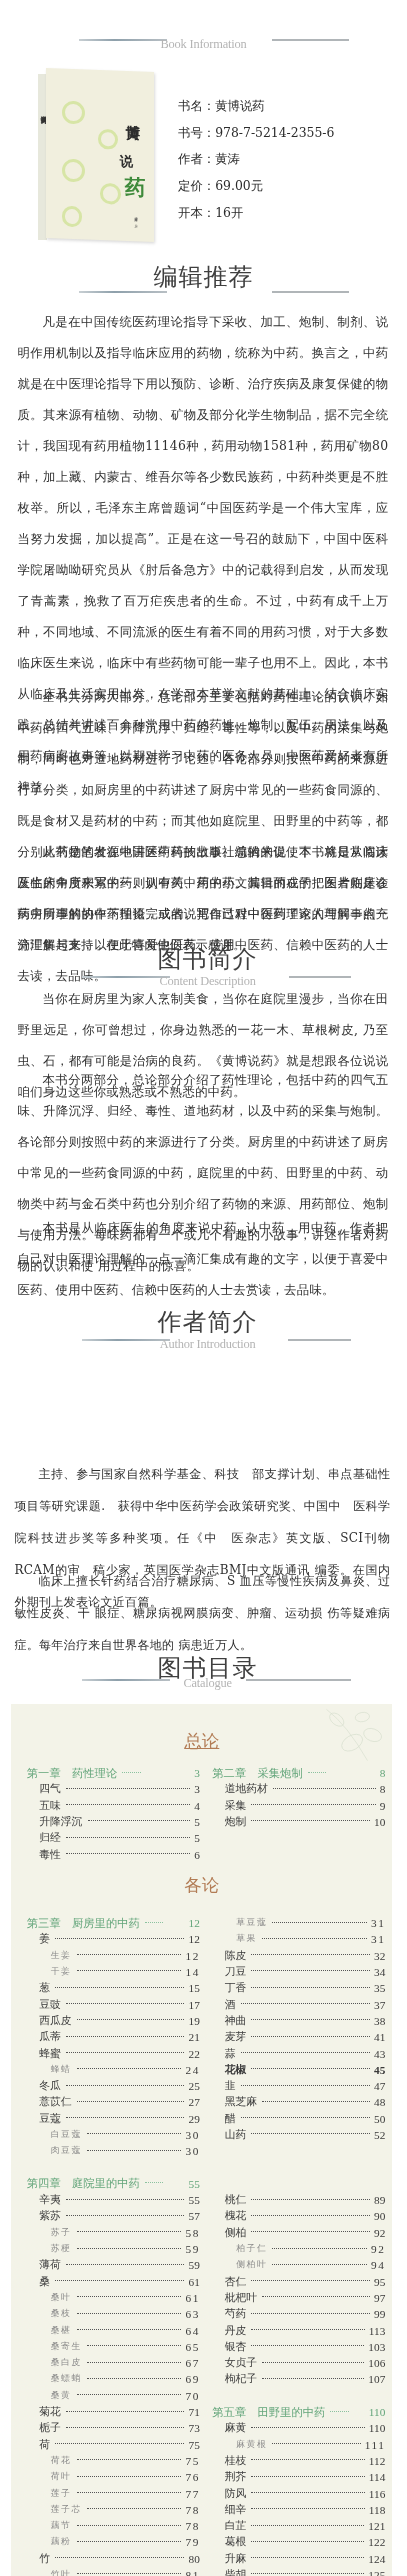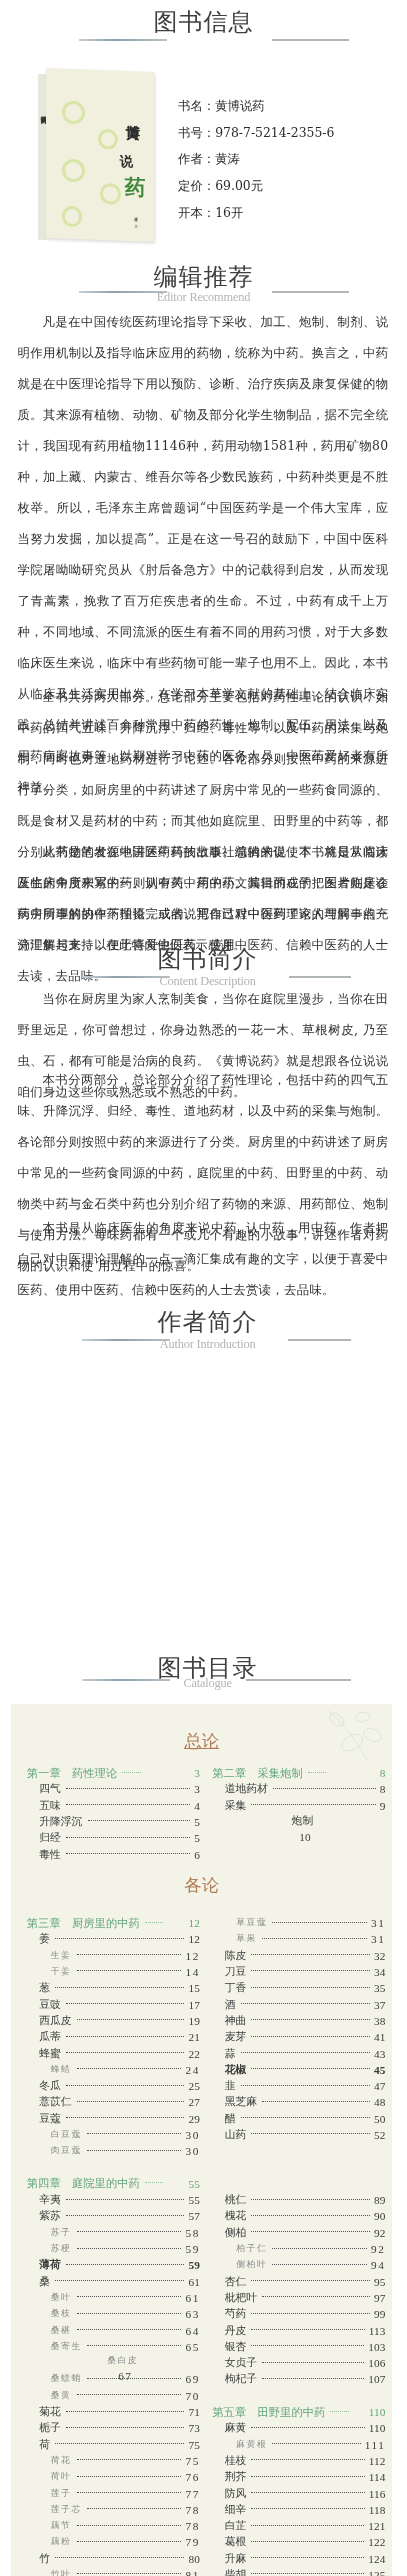--- a/index.html
+++ b/index.html
@@ -50,23 +50,23 @@
   .toc-row .pg { font-family: "Liberation Serif", serif; font-size: 11.3px; white-space: nowrap; color: #3a3a3a; }
   .toc-row.chap .pg { color: #63a57a; }
   .toc-row.sub .pg { color: #3a3a3a; }
 </style>
 </head>
 <body>
 
 <div class="page">
 
   <div class="sec-head" style="top:6.2px;">
-    <div class="sec-title">图书信息</div>
     <div class="sec-line l"></div>
     <div class="sec-line r"></div>
+    <div class="sec-sub">Book Information</div>
   </div>
 
   <div class="cover">
     <div class="cover-spine">
       <div class="spine-title">黄博说药</div>
     </div>
     <div class="cover-front">
       <div class="plant" style="left:15.5px;top:32px;width:23px;height:23px;"></div>
       <div class="plant" style="left:52px;top:59px;width:19.6px;height:19.6px;"></div>
       <div class="plant" style="left:15.5px;top:90px;width:23px;height:23px;"></div>
@@ -94,21 +94,20 @@
     <span class="k">定价：</span><span>69.00元</span>
   </div>
   <div class="info" style="top:205px;">
     <span class="k">开本：</span><span>16开</span>
   </div>
 
   <div class="sec-head" style="top:261px;">
     <div class="sec-title">编辑推荐</div>
     <div class="sec-line l" style="top:30px;"></div>
     <div class="sec-line r" style="top:30px;"></div>
-    <div class="sec-sub" style="top:29px;">Editor Recommend</div>
   </div>
   <p class="para" style="top:306px;">凡是在中国传统医药理论指导下采收、加工、炮制、制剂、说明作用机制以及指导临床应用的药物，统称为中药。换言之，中药就是在中医理论指导下用以预防、诊断、治疗疾病及康复保健的物质。其来源有植物、动物、矿物及部分化学生物制品，据不完全统计，我国现有药用植物11146种，药用动物1581种，药用矿物80种，加上藏、内蒙古、维吾尔等各少数民族药，中药种类更是不胜枚举。所以，毛泽东主席曾题词“中国医药学是一个伟大宝库，应当努力发掘，加以提高”。正是在这一号召的鼓励下，中国中医科学院屠呦呦研究员从《肘后备急方》中的记载得到启发，从而发现了青蒿素，挽救了百万疟疾患者的生命。不过，中药有成千上万种，不同地域、不同流派的医生有着不同的用药习惯，对于大多数临床医生来说，临床中有些药物可能一辈子也用不上。因此，本书从临床及生活实用出发，在学习本草学文献的基础上，结合临床实践，总结并讲述百余种常用中药的药性、炮制、配伍、用法，以及用药病案故事等，以期对学习中药的医务人员、中医药爱好者有所裨益。</p>
   <p class="para" style="top:681px;">全书共分两大部分。总论部分主要包括对药性理论的认识，如中药的四气五味、升降沉浮、归经、毒性等，以及中药的采集与炮制，同时也对道地药材进行了论述。各论部分则按照中药的来源进行了分类，如厨房里的中药讲述了厨房中常见的一些药食同源的、既是食材又是药材的中药；而其他如庭院里、田野里的中药等，都分别从药物的发源地讲述中药的故事。总的来说，本书就是从临床医生的角度来写中药、认中药、用中药。其目的在于把医者临床诊病中所理解的中药理论，或者说把自己对中医药理论的理解一点一滴汇集起来，以便于喜爱中医药、使用中医药、信赖中医药的人士去读，去品味。</p>
   <p class="para" style="top:836px;">此书是笔者在中国医药科技出版社编辑的促使下，将日常阅读及临床中所积累的一则则有关中药的小文编辑而成的，图片则是在药房同事的协作下拍摄完成的。写作过程中得到了家人与同事的充分理解与支持，在此特向他们表示感谢。</p>
 
   <div class="sec-head" style="top:943px;">
     <div class="sec-title" style="left:4.1px;">图书简介</div>
     <div class="sec-line l" style="left:82px;"></div>
     <div class="sec-line r" style="right:56px;width:62px;"></div>
     <div class="sec-sub" style="left:4.1px;">Content Description</div>
@@ -116,20 +115,22 @@
   <p class="para" style="top:983px;">当你在厨房里为家人烹制美食，当你在庭院里漫步，当你在田野里远足，你可曾想过，你身边熟悉的一花一木、草根树皮, 乃至虫、石，都有可能是治病的良药。《黄博说药》就是想跟各位说说咱们身边这些你或熟悉或不熟悉的中药。</p>
   <p class="para" style="top:1212px;">本书是从临床医生的角度来说中药, 认中药，用中药。作者把自己对中医理论理解的一点一滴汇集成有趣的文字，以便于喜爱中医药、使用中医药、信赖中医药的人士去赏读，去品味。</p>
   <p class="para" style="top:1064px;">本书分两部分，总论部分介绍了药性理论，包括中药的四气五味、升降沉浮、归经、毒性、道地药材，以及中药的采集与炮制。各论部分则按照中药的来源进行了分类。厨房里的中药讲述了厨房中常见的一些药食同源的中药，庭院里的中药、田野里的中药、动物类中药与金石类中药也分别介绍了药物的来源、用药部位、炮制与使用方法。每味药都有一个或几个有趣的小故事，讲述作者对药物的认识和使 用过程中的惊喜。</p>
 
   <div class="sec-head" style="top:1306px;">
     <div class="sec-title" style="left:4.1px;">作者简介</div>
     <div class="sec-line l" style="left:82px;"></div>
     <div class="sec-line r" style="right:56px;width:63px;"></div>
     <div class="sec-sub" style="left:4.1px;">Author Introduction</div>
   </div>
+  <p class="para" style="top:1458px;left:14.4px;width:376px;text-indent:24px;line-height:32px;font-size:12px;">主持、参与国家自然科学基金、科技　部支撑计划、串点基础性项目等研究课题.　获得中华中医药学会政策研究奖、中国中　医科学院科技进步奖等多种奖项。任《中　医杂志》英文版、SCI刊物RCAM的审　稿少家，英国医学杂志BMJ中文版通讯 编委。在国内外期刊上发表论文近百篇。</p>
+  <p class="para" style="top:1565px;left:14.4px;width:376px;text-indent:24px;line-height:32px;font-size:12px;">临床上擅长针药结合治疗糖尿病、S 血压等慢性疾病及鼻炎、过敏性皮炎、干 眼症、糖尿病视网膜病变、肿瘤、运动损 伤等疑难病症。每年治疗来自世界各地的 病患近万人。</p>
 
   <div class="sec-head" style="top:1652px;">
     <div class="sec-title" style="left:4.1px;">图书目录</div>
     <div class="sec-line l" style="left:82px;top:27px;"></div>
     <div class="sec-line r" style="right:56px;width:105px;top:27px;"></div>
     <div class="sec-sub" style="left:4.1px;top:24px;">Catalogue</div>
   </div>
 
   <div class="cat">
     <svg class="leaf" viewBox="0 0 160 120">
@@ -185,21 +186,21 @@
         <div class="toc-row item" style="padding-left: 12.4px;">
           <span class="name">道地药材</span>
           <span class="dots"></span>
           <span class="pg">8</span>
         </div>
         <div class="toc-row item" style="padding-left: 12.4px;">
           <span class="name">采集</span>
           <span class="dots"></span>
           <span class="pg">9</span>
         </div>
-        <div class="toc-row item" style="padding-left: 12.4px; flex-direction: column;">
+        <div class="toc-row item" style="padding-left: 12.4px;">
           <span class="name">炮制</span>
           <span class="dots"></span>
           <span class="pg">10</span>
         </div>
       </div>
 
     <div class="cat-head" style="top:169px;">各论</div>
 
     <div class="toc-col" id="spec-left" style="left:15.5px;top:211px;width:173px;">
         <div class="toc-row chap">
@@ -296,21 +297,21 @@
         <div class="toc-row sub" style="padding-left: 24px;">
           <span class="name">苏子</span>
           <span class="dots"></span>
           <span class="pg">58</span>
         </div>
         <div class="toc-row sub" style="padding-left: 24px;">
           <span class="name">苏梗</span>
           <span class="dots"></span>
           <span class="pg">59</span>
         </div>
-        <div class="toc-row item" style="padding-left: 12.4px; font-weight: bold;">
+        <div class="toc-row item" style="padding-left: 12.4px;">
           <span class="name">薄荷</span>
           <span class="dots"></span>
           <span class="pg">59</span>
         </div>
         <div class="toc-row item" style="padding-left: 12.4px;">
           <span class="name">桑</span>
           <span class="dots"></span>
           <span class="pg">61</span>
         </div>
         <div class="toc-row sub" style="padding-left: 24px;">
@@ -326,21 +327,21 @@
         <div class="toc-row sub" style="padding-left: 24px;">
           <span class="name">桑椹</span>
           <span class="dots"></span>
           <span class="pg">64</span>
         </div>
         <div class="toc-row sub" style="padding-left: 24px;">
           <span class="name">桑寄生</span>
           <span class="dots"></span>
           <span class="pg">65</span>
         </div>
-        <div class="toc-row sub" style="padding-left: 24px; flex-direction: column;">
+        <div class="toc-row sub" style="padding-left: 24px;">
           <span class="name">桑白皮</span>
           <span class="dots"></span>
           <span class="pg">67</span>
         </div>
         <div class="toc-row sub" style="padding-left: 24px;">
           <span class="name">桑螵蛸</span>
           <span class="dots"></span>
           <span class="pg">69</span>
         </div>
         <div class="toc-row sub" style="padding-left: 24px;">

